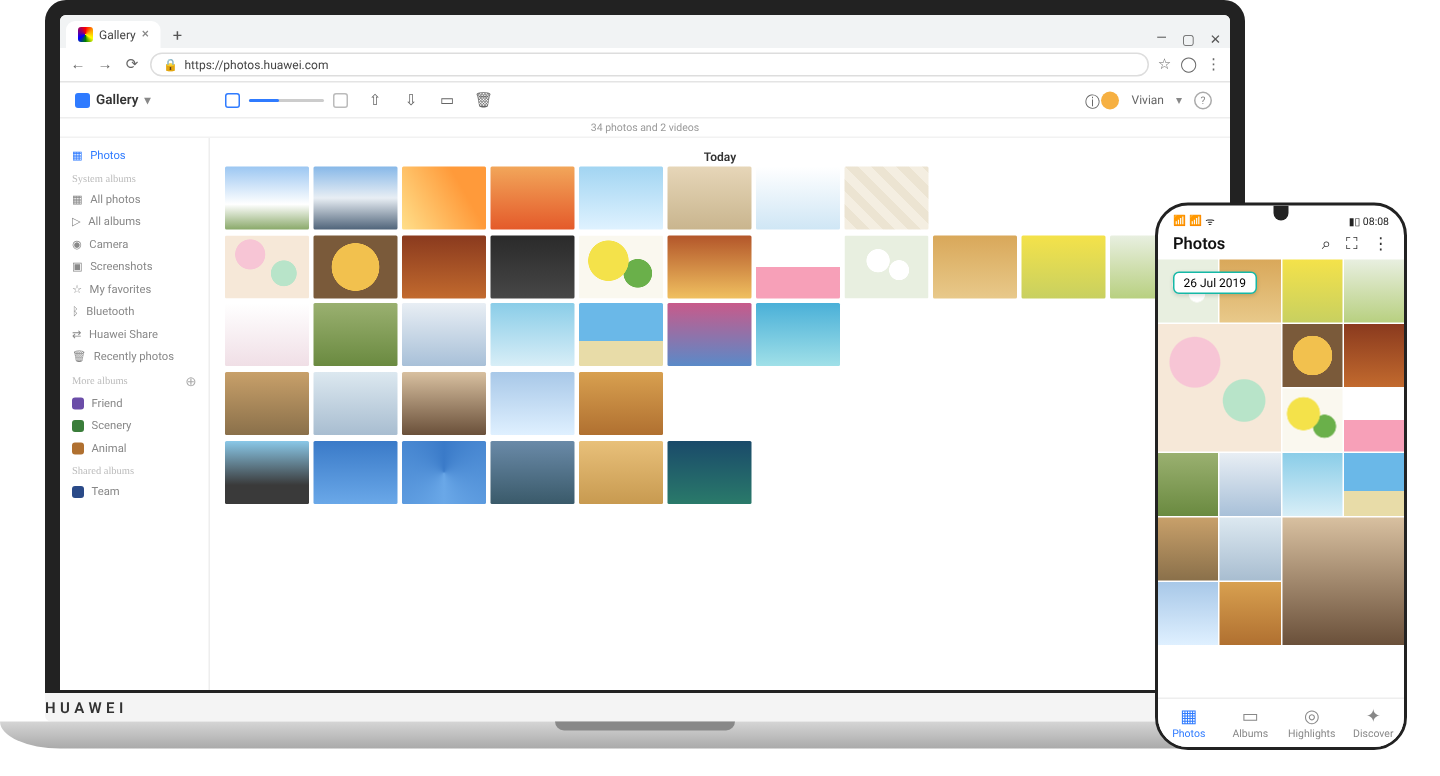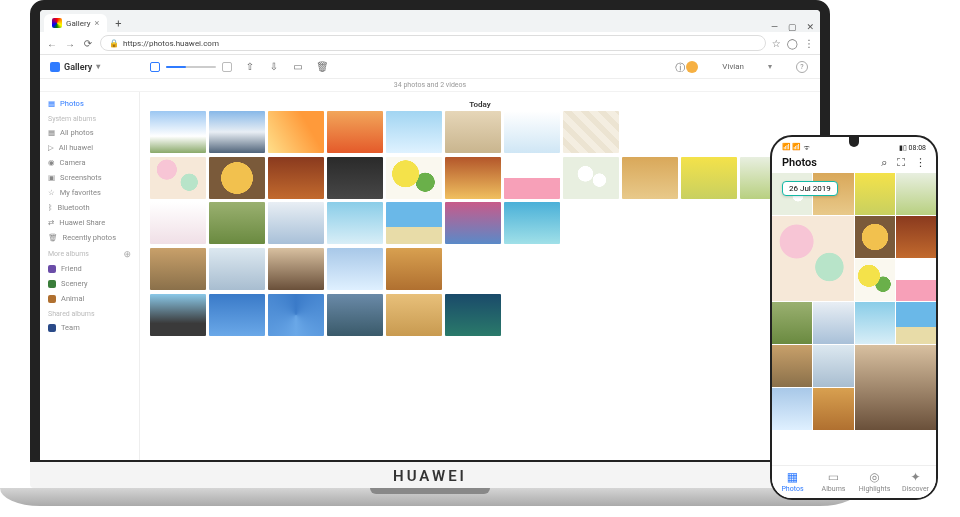--- a/index.html
+++ b/index.html
@@ -1,21 +1,21 @@
 <!DOCTYPE html>
 <html><head>
 <meta charset="utf-8">
 <style>
   * { box-sizing: border-box; margin: 0; padding: 0; }
   body { font-family: -apple-system, Segoe UI, Roboto, Arial, sans-serif; background: #fff; width: 960px; height: 517px; overflow: hidden; position: relative; }
 
   
   .laptop { position: absolute; left: 30px; top: 0px; width: 800px; }
   .laptop-screen { border: 2px solid #222; border-top-width: 10px; border-left-width: 10px; border-right-width: 10px; border-radius: 14px 14px 0 0; background: #fff; height: 462px; overflow: hidden; position: relative; }
-  .laptop-brand { text-align: center; font-size: 15px; letter-spacing: 3px; font-weight: 600; color: #333; padding: 5px 0 3px; background:#f4f4f4; border-bottom-left-radius:4px; border-bottom-right-radius:4px;}
+  .laptop-brand { text-align: left; font-size: 10px; letter-spacing: 3px; font-weight: 600; color: #333; padding: 5px 0 3px; background:#f4f4f4; border-bottom-left-radius:4px; border-bottom-right-radius:4px;}
   .laptop-base { height: 18px; background: linear-gradient(#d5d5d5,#aaa); border-radius: 0 0 40px 40px / 0 0 18px 18px; margin: 0 -30px; position:relative;}
   .laptop-notch { position:absolute; top:0; left:50%; transform:translateX(-50%); width:120px; height:6px; background:#888; border-radius:0 0 8px 8px;}
 
   
   .browser-chrome { border-bottom: 1px solid #e4e4e4; }
   .tab-strip { display:flex; align-items:flex-end; height:22px; background:#f1f3f4; padding-left:4px; gap:2px;}
   .tab { display:flex; align-items:center; gap:4px; background:#fff; border-radius:6px 6px 0 0; padding:2px 8px; font-size:8px; color:#444; height:18px;}
   .tab .favicon { width:10px; height:10px; border-radius:2px; background: conic-gradient(red, orange, yellow, green, blue, purple, red); }
   .tab .close { cursor:pointer; font-size:9px; color:#888;}
   .new-tab { width:18px; height:18px; display:flex; align-items:center; justify-content:center; color:#555; font-size:11px; cursor:pointer;}
@@ -33,31 +33,31 @@
   .gal-ico{display:inline-block;width:10px;height:10px;background:#2f7bff;border-radius:2px;}
   .chev{font-size:8px;color:#888;}
   .app-bar-mid { display:flex; align-items:center; gap:12px; padding-left:10px; flex:1;}
   .view-toggle{display:flex;gap:6px;align-items:center;}
   .vt{width:10px;height:10px;border:1px solid #bbb;border-radius:2px;cursor:pointer;}
   .vt.active{border-color:#2f7bff;}
   .slider { width:50px; height:2px; background:#ccc; position:relative; border-radius:2px;}
   .slider::after{content:'';position:absolute;left:0;top:0;width:40%;height:100%;background:#2f7bff;border-radius:2px;}
   .tool-ico{width:12px;height:12px;color:#666;font-size:10px;cursor:pointer;text-align:center;}
   .info-ico{margin-left:auto;}
-  .app-bar-right{display:flex;align-items:center;gap:24px;padding-right:12px;}
+  .app-bar-right{display:flex;align-items:center;gap:8px;padding-right:12px;}
   .user-dot{width:12px;height:12px;border-radius:50%;background:#f6b042;}
   .help-ico{width:12px;height:12px;border:1px solid #aaa;border-radius:50%;font-size:7px;display:flex;align-items:center;justify-content:center;color:#888;cursor:pointer;}
   .count-row{font-size:7px;color:#999;text-align:center;padding:2px 0;border-bottom:1px solid #f2f2f2;}
 
   
   .app-body{display:flex; height:calc(100% - 22px - 22px - 24px - 12px); }
   .sidebar{width:100px;border-right:1px solid #eee;padding:4px 0;font-size:7.5px;color:#888;overflow:hidden;}
   .side-item{display:flex;align-items:center;gap:5px;padding:3px 8px;cursor:pointer;}
   .side-item.active{color:#2f7bff;}
-  .side-sect{padding:4px 8px 2px;font-size:7px;color:#bbb;display:flex;justify-content:space-between;align-items:center;}
+  .side-sect{padding:4px 8px 2px;font-size:7px;color:#bbb;display:flex;justify-content:space-between;align-items:center;font-family:Liberation Serif, serif;}
   .side-dot{width:8px;height:8px;border-radius:2px;background:#888;flex-shrink:0;}
   .side-dot.c1{background:#6b4da8;} .side-dot.c2{background:#3a7d3a;} .side-dot.c3{background:#b07030;} .side-dot.c4{background:#2a4a88;}
   .plus{font-size:9px;color:#aaa;cursor:pointer;}
 
   .content{flex:1;padding:4px 10px;overflow:hidden;text-align:center;}
   .date-label{font-size:8px;font-weight:600;color:#333;margin:4px 0 2px;}
   .thumb-row{display:flex;gap:3px;flex-wrap:wrap;margin-bottom:4px;}
   .thumb{width:56px;height:42px;border-radius:1px;cursor:pointer;}
 
   
@@ -184,21 +184,21 @@
           <span>▦</span>
           <span>Photos</span>
         </div>
         <div class="side-sect">System albums</div>
         <div class="side-item">
             <span>▦</span>
             <span>All photos</span>
           </div>
         <div class="side-item">
             <span>▷</span>
-            <span>All huawei</span>
+            <span>All albums</span>
           </div>
         <div class="side-item">
             <span>◉</span>
             <span>Camera</span>
           </div>
         <div class="side-item">
             <span>▣</span>
             <span>Screenshots</span>
           </div>
         <div class="side-item">

